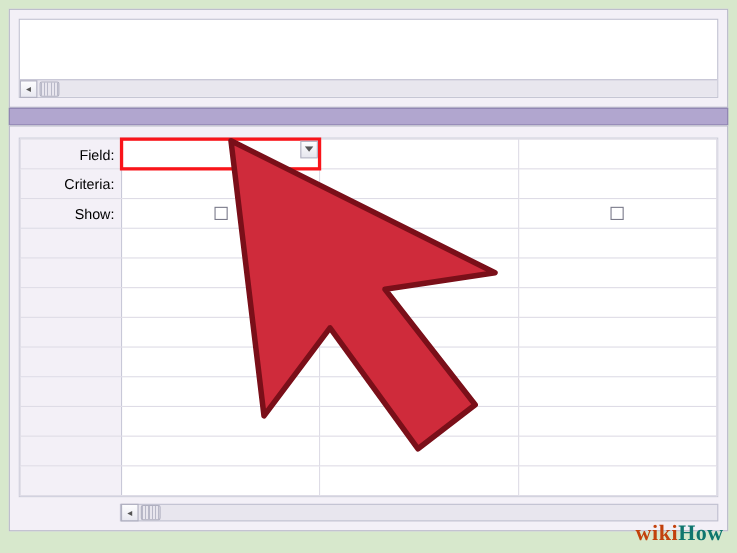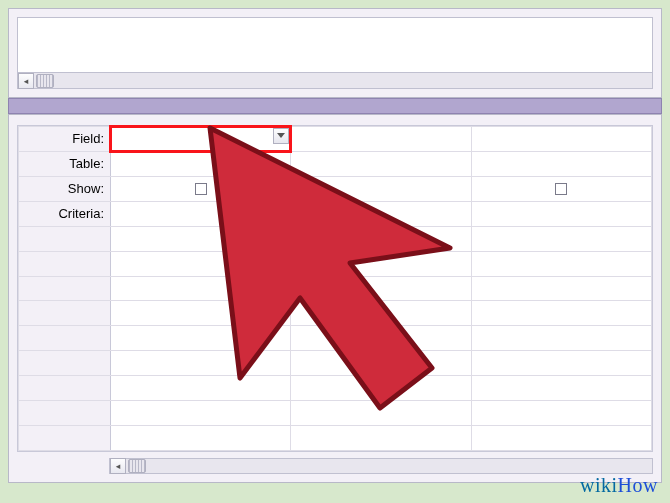--- a/index.html
+++ b/index.html
@@ -158,22 +158,22 @@
     pointer-events: none;
   }
   .watermark {
     position: absolute;
     right: 12px;
     bottom: 6px;
     font-family: Georgia, 'Times New Roman', serif;
     font-size: 20px;
     letter-spacing: 0.5px;
   }
-  .watermark .wiki { color: #0369a1; font-weight: normal; }
-  .watermark .how { color: #1d4ed8; font-weight: normal; }
+  .watermark .wiki { color: #c2410c; font-weight: bold; }
+  .watermark .how { color: #0f766e; font-weight: bold; }
 </style>
 </head>
 <body>
 
 <div class="panel-top">
   <div class="panel-top-inner">
     <div class="scrollbar-h">
       <div class="scroll-arrow">
           <span>◂</span>
         </div>
@@ -205,40 +205,34 @@
                       <path d="M0 0 L8 0 L4 5 Z" fill="#555"></path>
                     </svg>
               </span>
             </div>
           </div>
         </td>
         <td></td>
         <td></td>
       </tr>
       <tr>
-        <td class="lab"><span>Table:</span></td>
+        <td class="lab"><span>Criteria:</span></td>
         <td></td>
         <td></td>
         <td></td>
       </tr>
       <tr>
         <td class="lab"><span>Show:</span></td>
         <td class="center">
               <span class="checkbox"></span>
             </td>
         <td class="center"></td>
         <td class="center">
               <span class="checkbox"></span>
             </td>
-      </tr>
-      <tr>
-        <td class="lab"><span>Criteria:</span></td>
-        <td></td>
-        <td></td>
-        <td></td>
       </tr>
       <tr>
             <td class="lab"></td>
             <td></td>
             <td></td>
             <td></td>
           </tr>
       <tr>
             <td class="lab"></td>
             <td></td>

